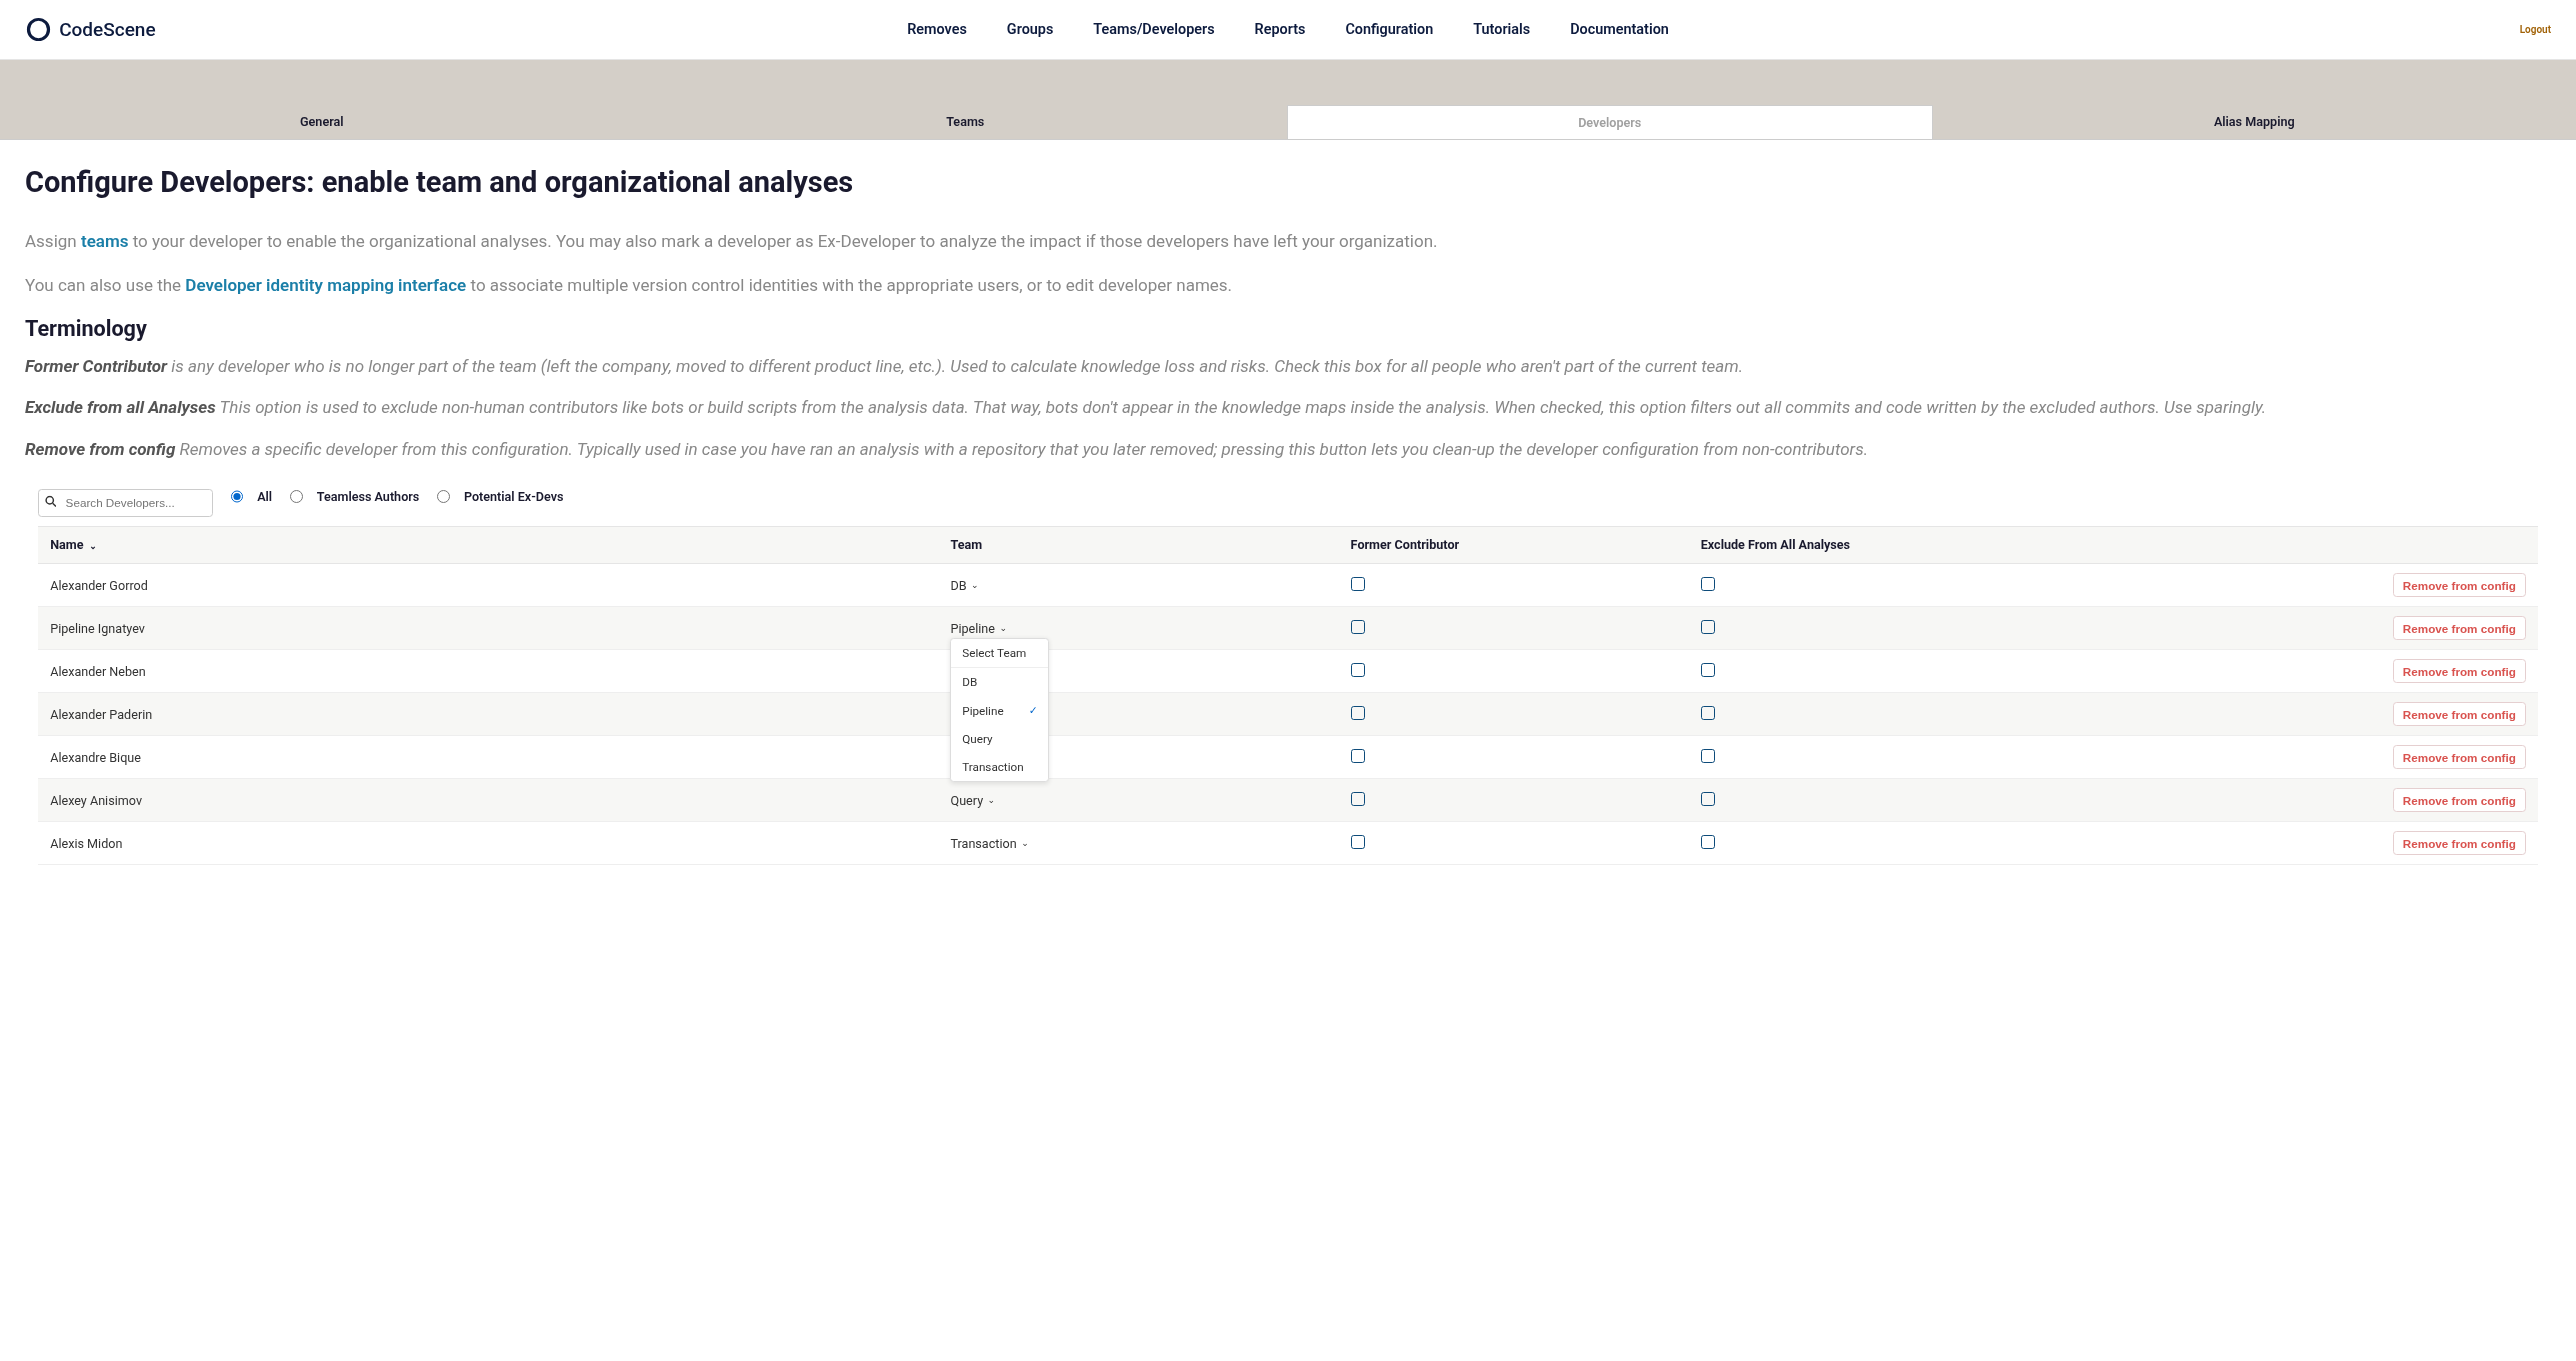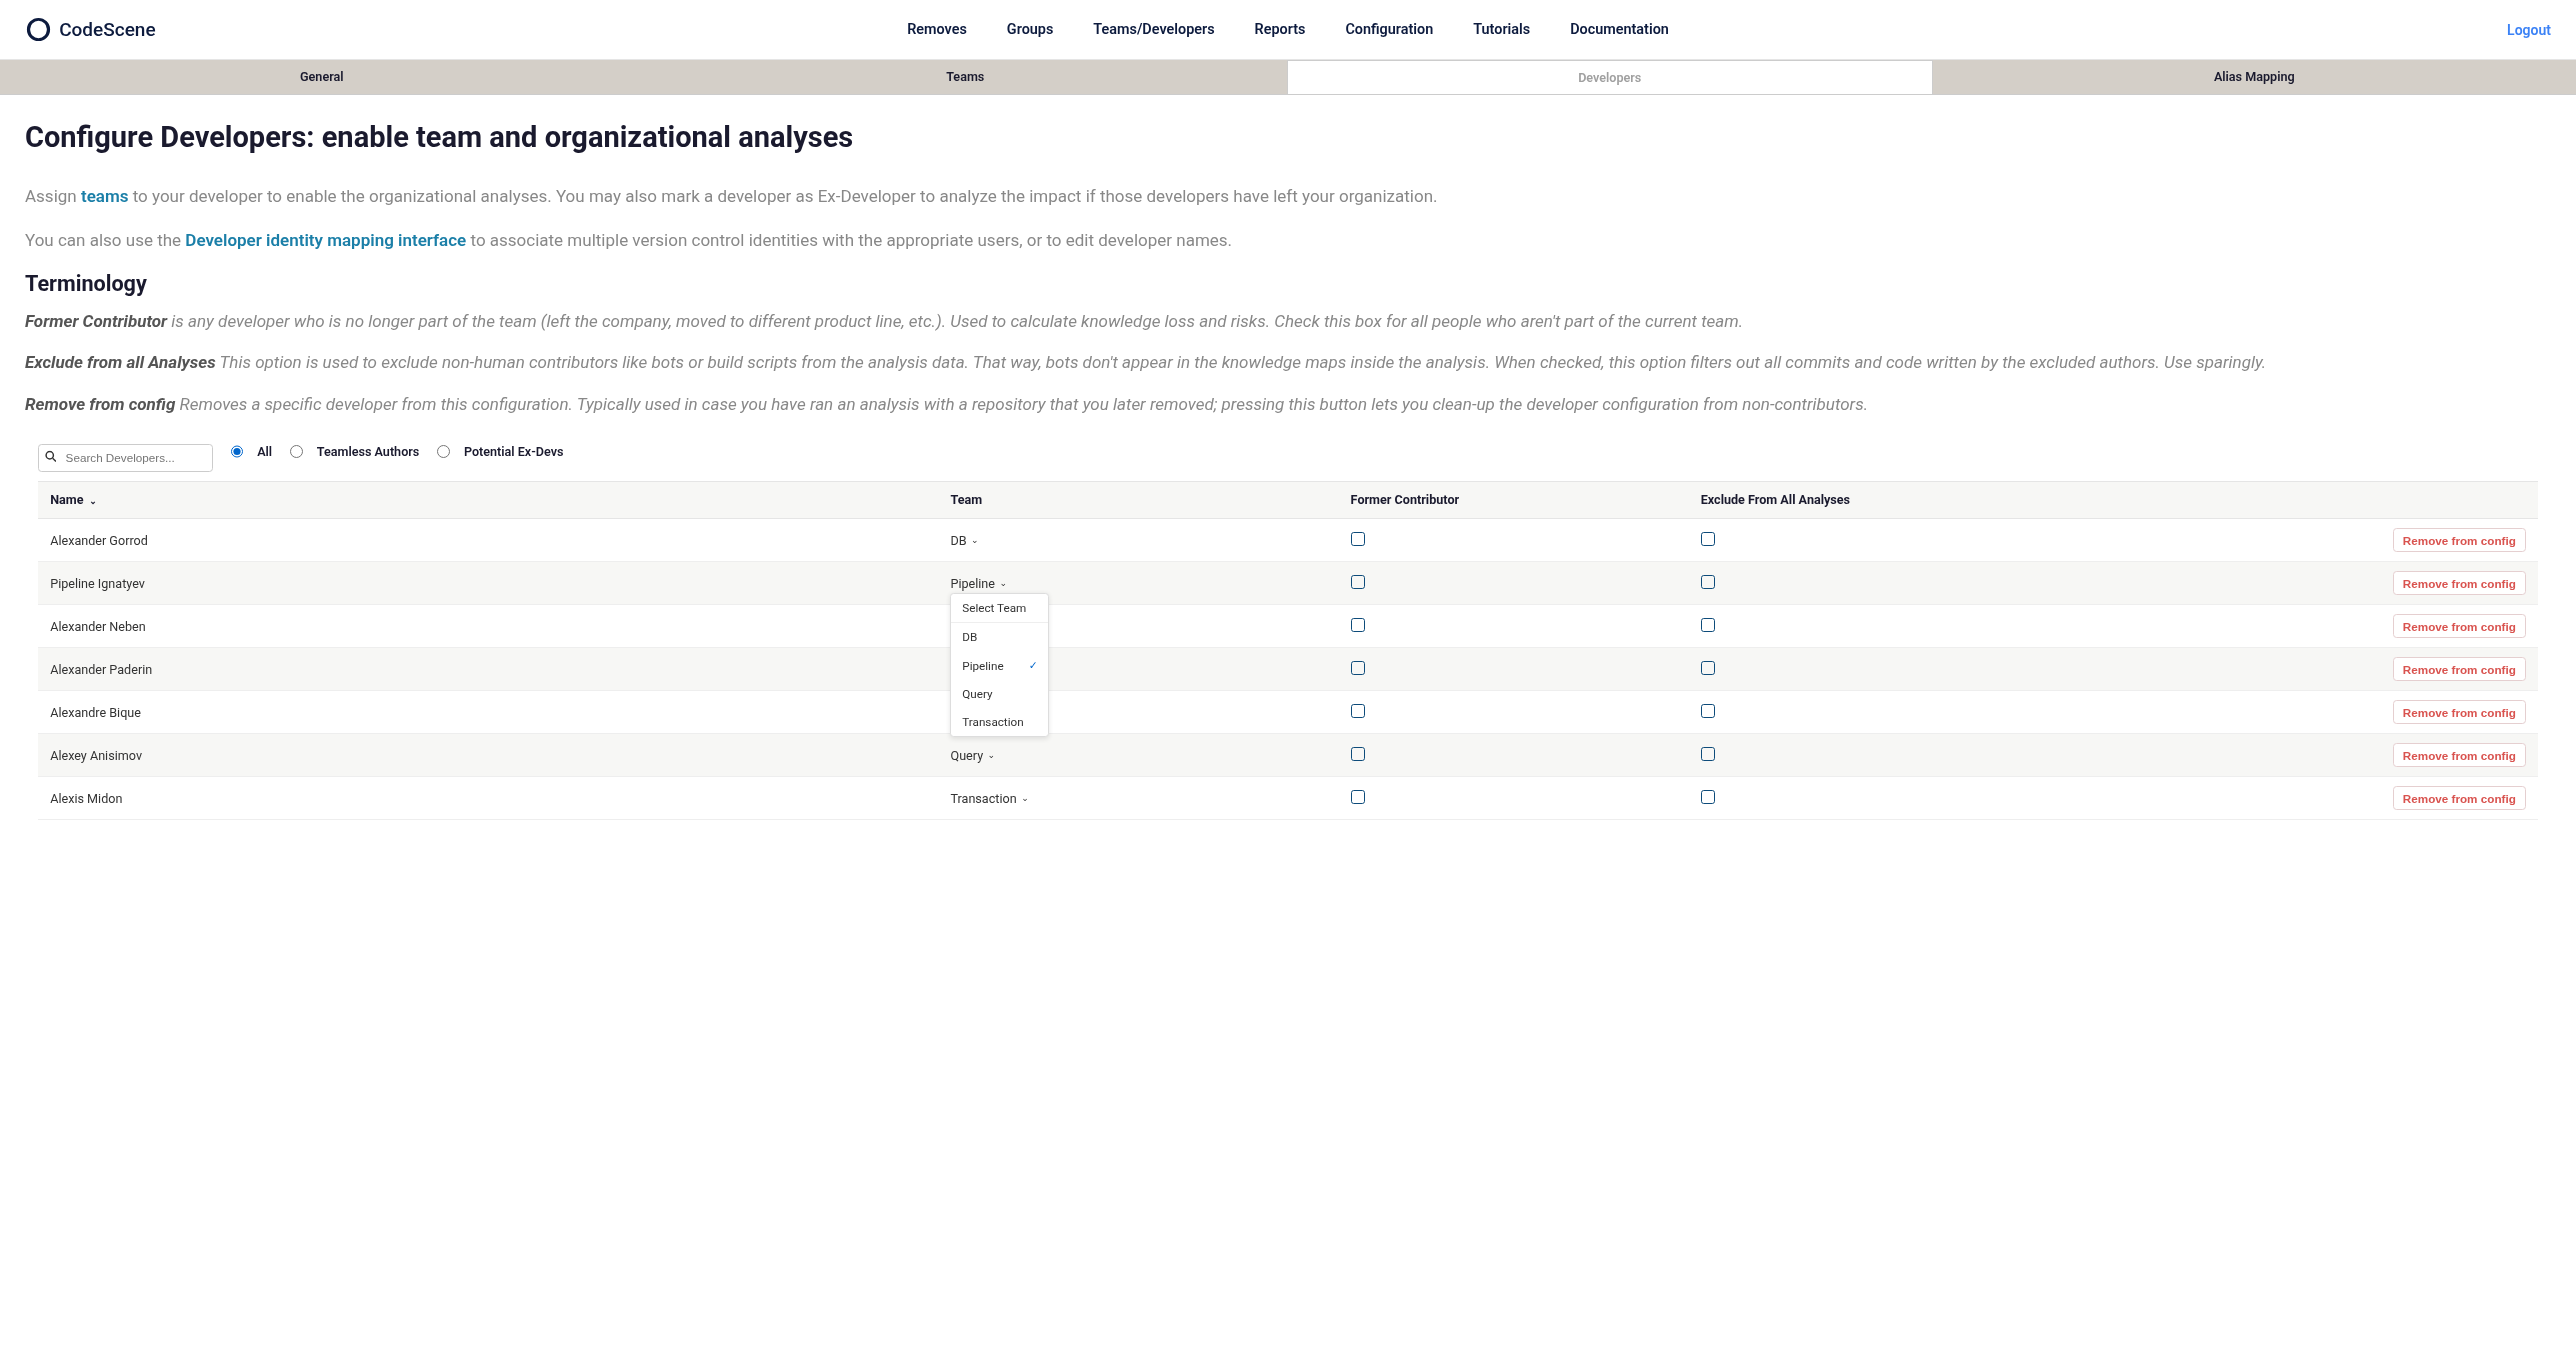--- a/index.html
+++ b/index.html
@@ -41,38 +41,39 @@
       left: 50%;
       transform: translateX(-50%);
     }
     .nav-links a {
       color: #0d1b3e;
       text-decoration: none;
       font-size: 14.4px;
       font-weight: 600;
     }
     .logout {
-      color: #3b82f6;
+      color: #a16207;
       text-decoration: none;
-      font-size: 14px;
+      font-size: 10px;
       font-weight: 600;
     }
     .sub-tabs {
       display: flex;
       background: #d4cfc8;
       border-bottom: 0.9px solid #ccc;
     }
     .sub-tab {
       flex: 1;
       text-align: center;
       padding: 9px 0;
       font-size: 12.6px;
       font-weight: 600;
       color: #1a1a2e;
       cursor: pointer;
+      margin-top: 45px;
     }
     .sub-tab.active {
       background: #fff;
       color: #a0a0a0;
       border-top: 0.9px solid #ccc;
       border-left: 0.9px solid #ccc;
       border-right: 0.9px solid #ccc;
     }
     .content {
       padding: 25px 25px 0 25px;

